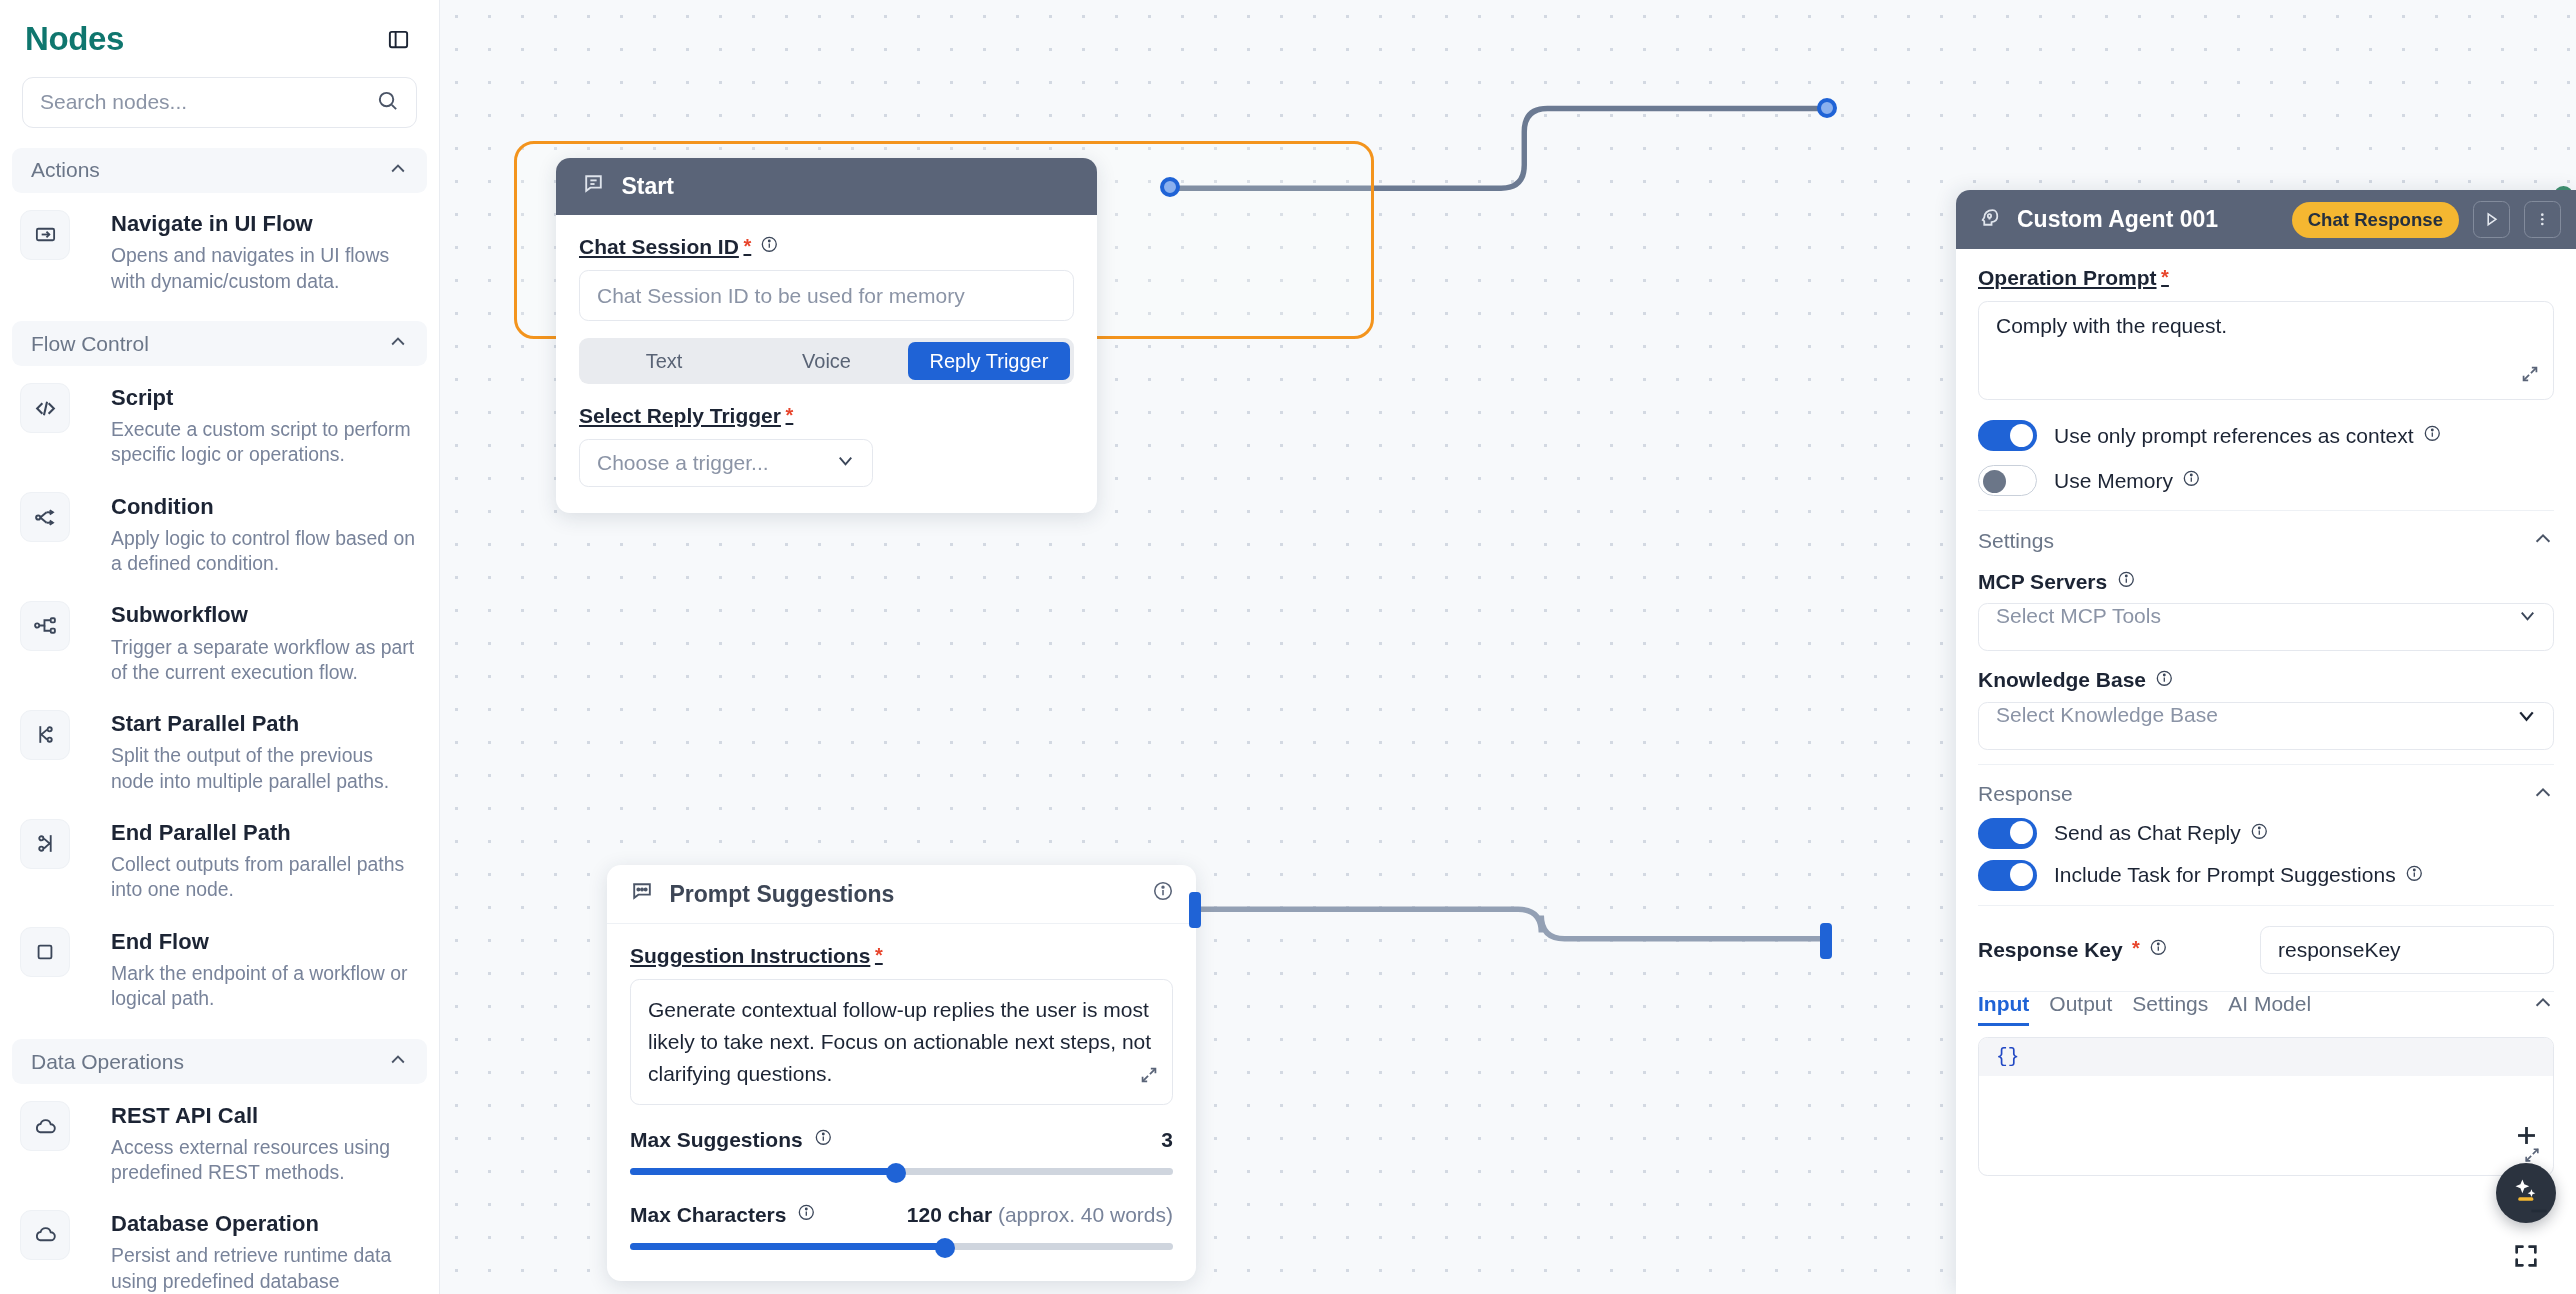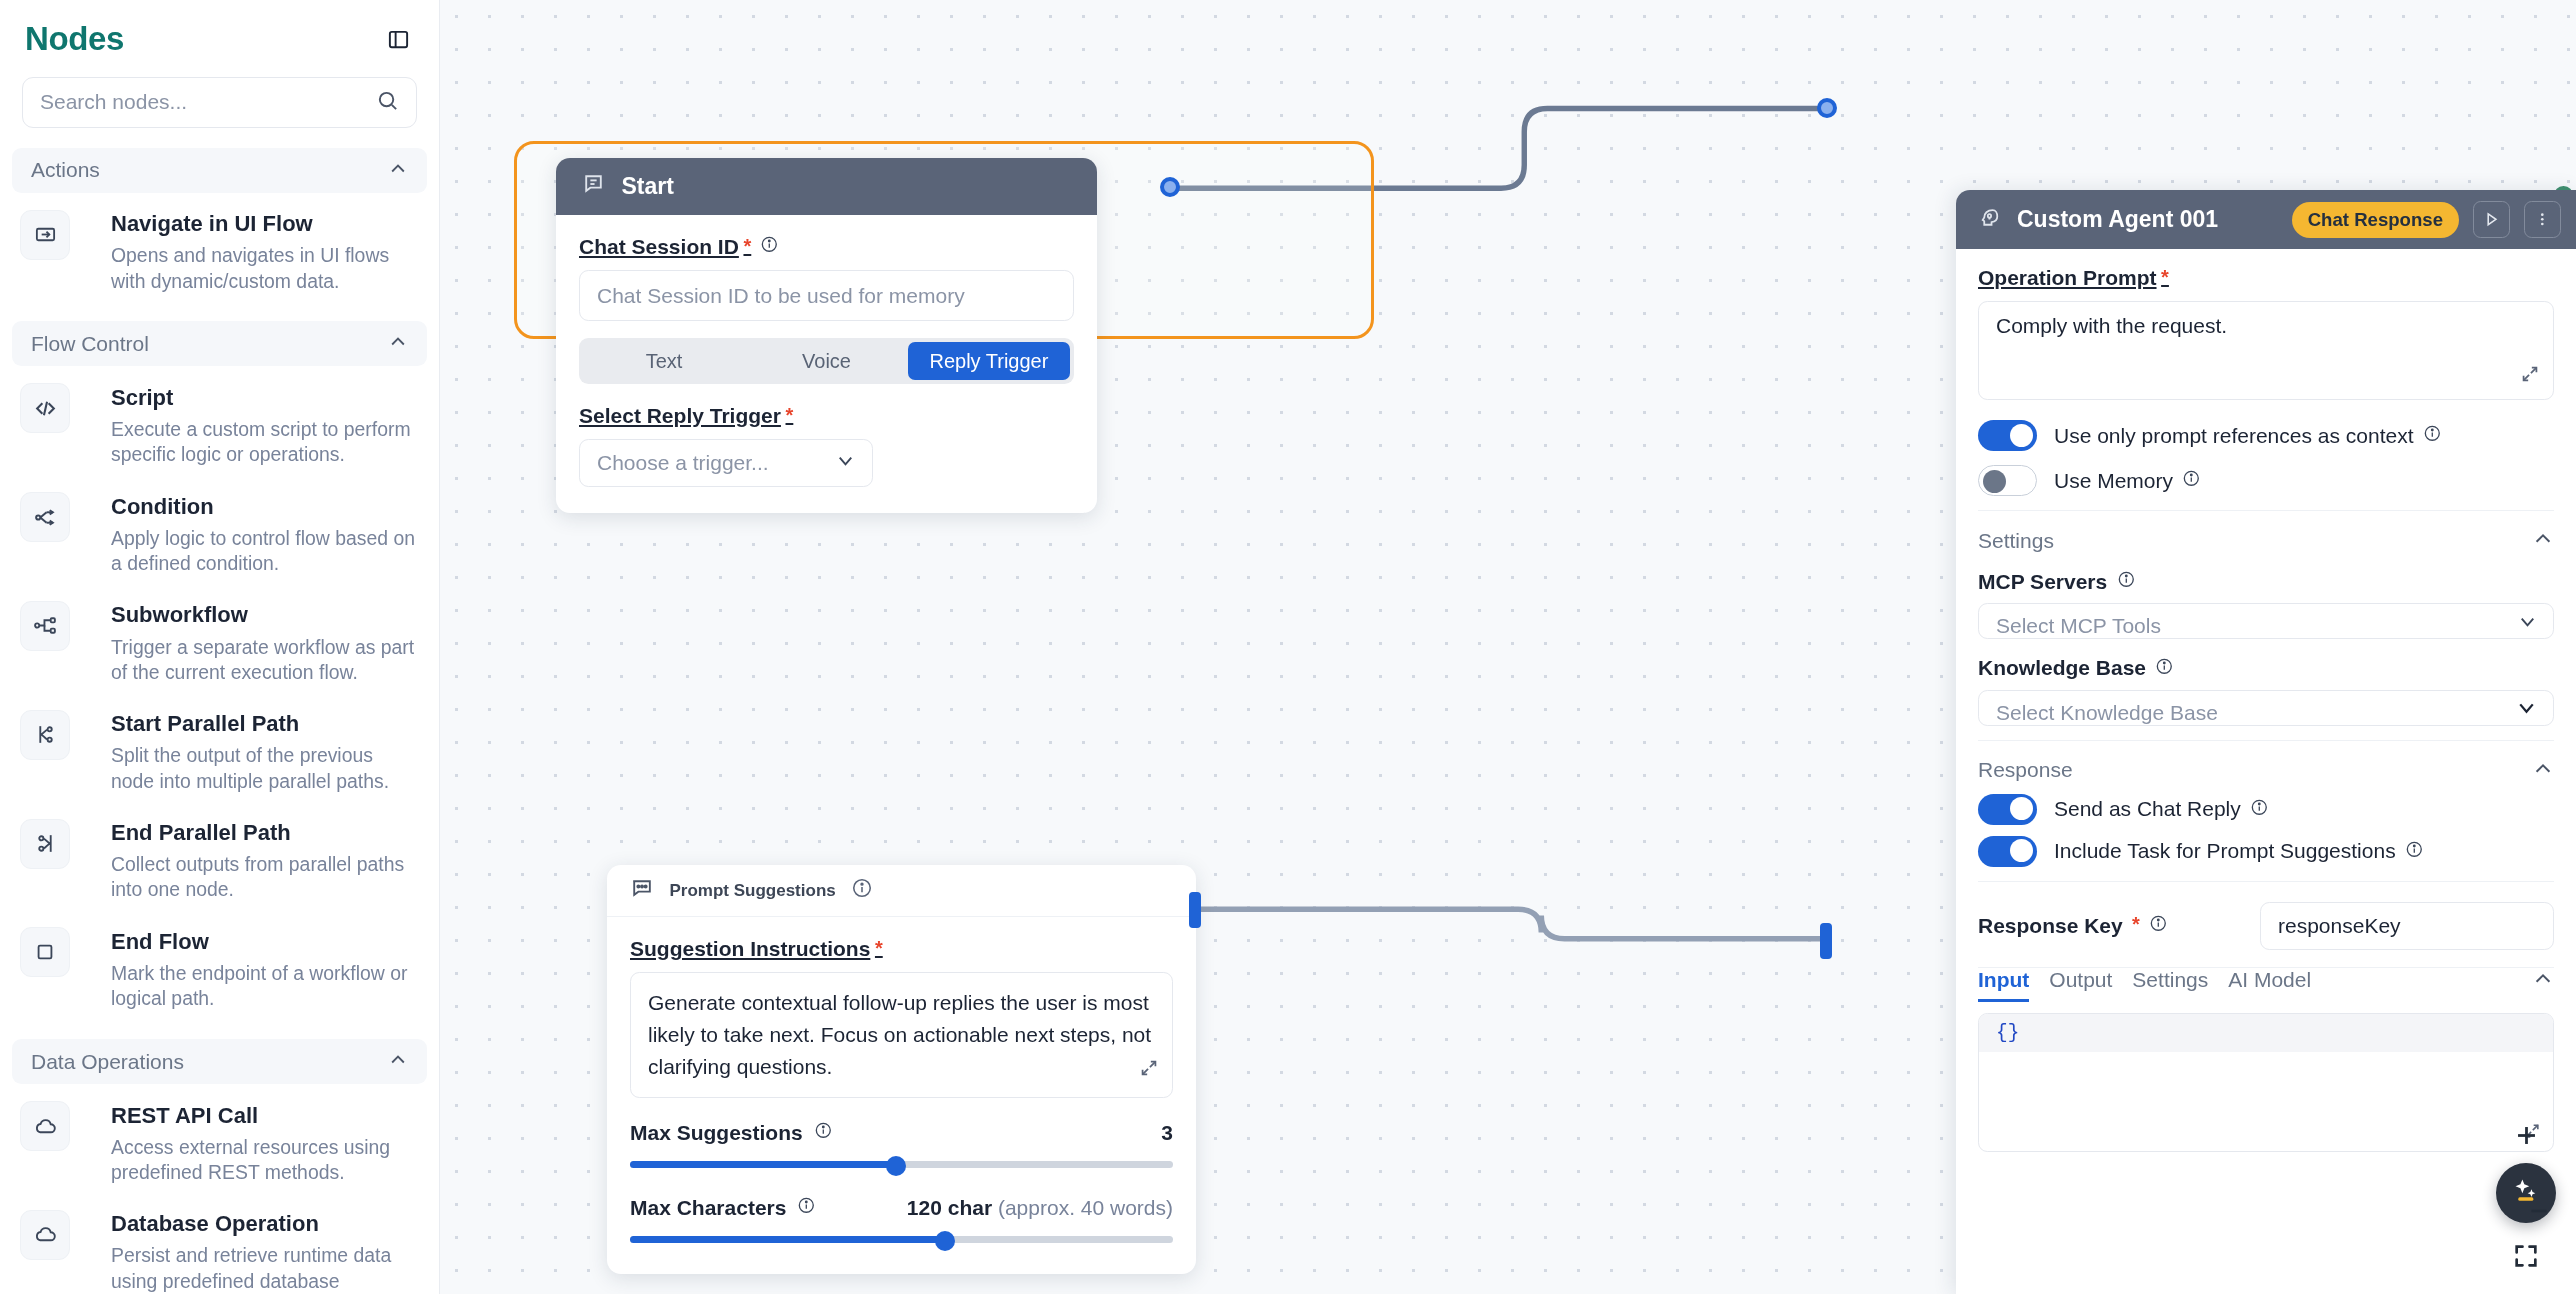--- a/index.html
+++ b/index.html
@@ -111,23 +111,23 @@
   
   #start-wrap {
     position: absolute; left: 74px; top: 141px; width: 860px; height: 198px;
     border: 3.1px solid #f3941d; border-radius: 20px; background: rgba(255,255,255,.16);
   }
   #start-node { left: 116px; top: 158px; width: 541px; }
 
   
   #ps-node { left: 167px; top: 865px; width: 589px; }
   .ps-hd {
-    height: 52px; display: flex; align-items: center; gap: 15.5px; padding: 0 22px;
-    border-bottom: 1.5px solid #eef1f5; color: #3d4656; font-size: 17px; font-weight: bold;
-    justify-content: flex-start;
+    height: 59px; display: flex; align-items: center; gap: 15.5px; padding: 0 22px;
+    border-bottom: 1.5px solid #eef1f5; color: #3d4656; font-size: 23px; font-weight: bold;
+    justify-content: space-between;
   }
   .ps-hd .left { display: flex; align-items: center; gap: 15.5px; }
   .ta {
     margin-top: 11px; min-height: 101px; border: 1.5px solid #e5e8ee; border-radius: 9.3px;
     padding: 14px 17px; font-size: 21px; color: #1c2434; line-height: 1.52; position: relative;
   }
   .expand { position: absolute; right: 12.4px; bottom: 9.3px; color: #5a6478; }
   .rowlbl { display: flex; align-items: center; justify-content: space-between; margin-top: 23px; }
   .rowlbl .l { display: flex; align-items: center; gap: 11px; font-size: 21px; font-weight: bold; color: #1c2434; }
   .rowlbl .v { font-size: 21px; font-weight: bold; color: #1c2434; }
@@ -166,22 +166,22 @@
   .tgl.off .kn { left: 3.9px; background: #6b7688; }
   .tgl-lbl { font-size: 21px; color: #1c2434; display: flex; align-items: center; gap: 9.3px; }
 
   .sect-hd {
     display: flex; align-items: center; justify-content: space-between;
     margin-top: 14px; padding-top: 17px; border-top: 1.5px solid #eef1f5; cursor: pointer;
   }
   .sect-hd .t { font-size: 21px; color: #6b7688; }
   .ff-lbl { display: flex; align-items: center; gap: 9.3px; font-size: 21px; font-weight: bold; color: #1c2434; margin-top: 17px; }
   .dd {
-    margin-top: 9.3px; height: 36px; border: 1.5px solid #e5e8ee; border-radius: 9.3px;
-    display: flex; align-items: flex-end; justify-content: space-between; padding: 0 14px 0 17px;
+    margin-top: 9.3px; height: 48px; border: 1.5px solid #e5e8ee; border-radius: 9.3px;
+    display: flex; align-items: flex-start; justify-content: space-between; padding: 0 14px 0 17px;
     font-size: 21px; color: #8b94a6; cursor: pointer;
   }
   .rk-row { display: flex; align-items: center; justify-content: space-between;
             margin-top: 14px; padding-top: 20px; border-top: 1.5px solid #eef1f5; }
   .rk-inp { width: 294px; height: 48px; border: 1.5px solid #e5e8ee; border-radius: 9.3px;
             display: flex; align-items: center; padding: 0 17px; font-size: 21px; color: #1c2434; }
   .tabs-wrap { margin-top: 17px; border-top: 1.5px solid #eef1f5;
                display: flex; align-items: flex-start; justify-content: space-between; }
   .tabs { display: flex; gap: 20px; }
   .tab { font-size: 21px; color: #6b7688; padding-bottom: 7.7px; cursor: pointer; }

